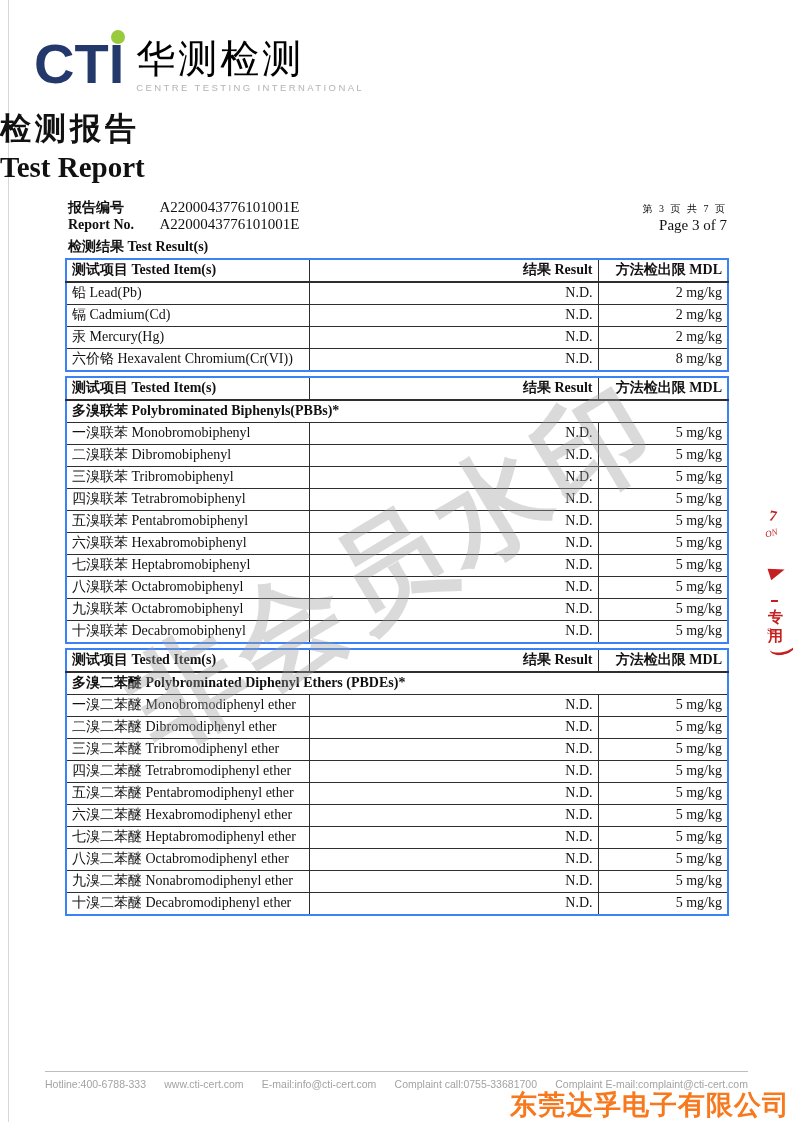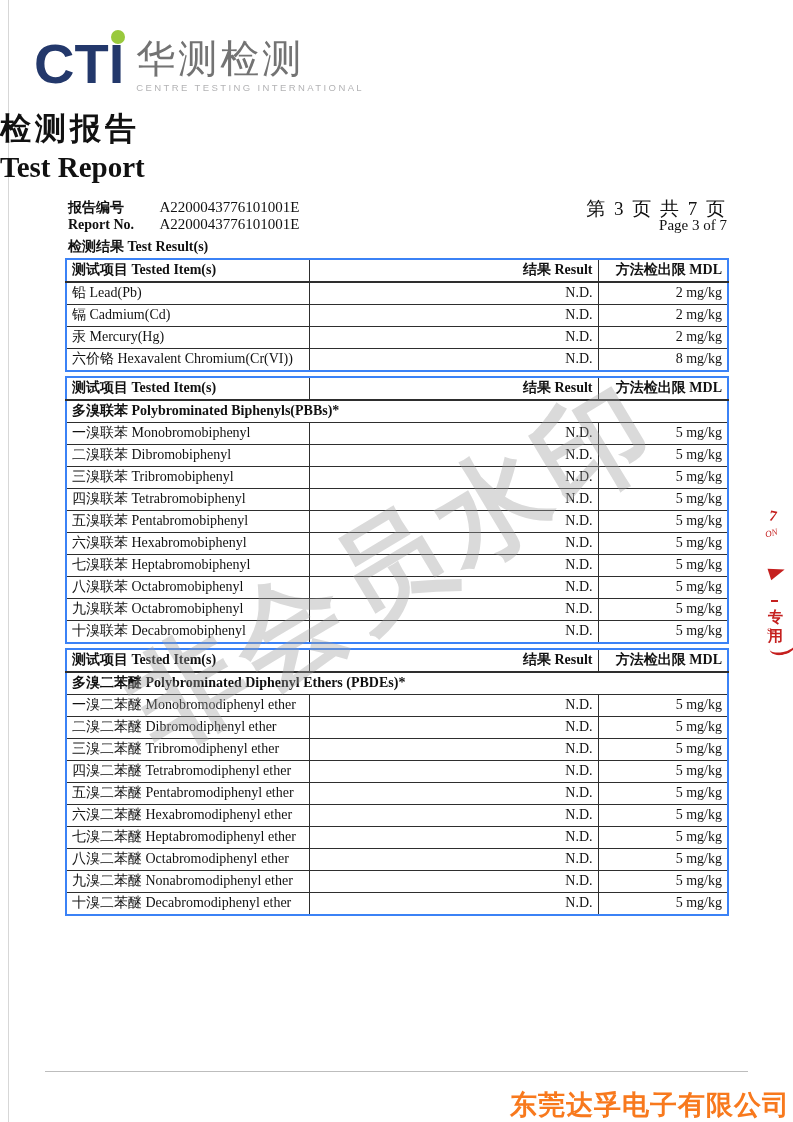--- a/index.html
+++ b/index.html
@@ -7,36 +7,36 @@
         font-family:"Liberation Serif",serif;color:#111;}
   .edge-line{position:absolute;left:8px;top:0;bottom:0;width:1px;background:#d7d7d7;}
 
   
   .logo{position:absolute;left:34px;top:22px;display:flex;align-items:flex-start;}
   .cti{position:relative;font-family:"Liberation Sans",sans-serif;font-weight:800;
        font-size:56px;line-height:1.0;color:#23386b;letter-spacing:0px;padding-top:14px;}
   .cti-dot{position:absolute;top:8px;right:-1px;width:14px;height:14px;border-radius:50%;
        background:#99c93c;}
   .logo-cn{margin-left:12px;padding-top:16px;font-family:"Liberation Sans",sans-serif;}
-  .logo-cn-main{font-size:39px;line-height:1.1;color:#737373;letter-spacing:3px;font-weight:500;}
+  .logo-cn-main{font-size:39px;line-height:1.1;color:#000000;letter-spacing:3px;font-weight:500;}
   .logo-cn-sub{font-size:9.5px;letter-spacing:2.4px;color:#b3b3b5;margin-top:1px;}
 
   
   .title-block{position:absolute;left:0;top:108px;width:100%;text-align:left;}
   .title-cn{font-size:31px;font-weight:700;letter-spacing:4px;}
   .title-en{font-size:29px;font-weight:700;margin-top:1px;}
 
   
   .info-left{position:absolute;left:68px;top:199px;font-size:14px;}
   .info-row{line-height:17px;}
   .info-lbl{display:inline-block;width:88px;font-weight:700;}
   .info-val{font-size:15px;}
   .result-label{margin-top:5px;font-weight:700;font-size:14px;}
   .info-right{position:absolute;right:66px;top:201px;text-align:right;}
-  .page-cn{font-size:19px;letter-spacing:2px;line-height:16px;}
+  .page-cn{font-size:10px;letter-spacing:2px;line-height:16px;}
   .page-en{font-size:15px;line-height:17px;}
 
   
   .tables{position:absolute;left:65px;top:258px;width:662px;}
   .rtable{border-collapse:collapse;width:662px;margin:0 0 4px 0;table-layout:fixed;
           font-size:14px;border:2px solid #3b82f6;}
   .rtable th,.rtable td{border:1px solid #2e2e2e;height:21px;padding:0 5px;line-height:1.05;
           overflow:hidden;white-space:nowrap;}
   .rtable .hdr th{font-weight:700;border-bottom:2px solid #2e2e2e;}
   .rtable .c0{text-align:left;}
@@ -286,14 +286,21 @@
     <span class="seal-f1">7</span>
     <span class="seal-f2">ON</span>
     <span class="seal-tri"></span>
     <span class="seal-dash"></span>
     <span class="seal-f4">专用</span>
     <span class="seal-f5">Se</span>
     <span class="seal-arc"></span>
   </div>
 
   <div class="footer-line"></div>
+  <div class="footer-items">
+    <span>Hotline:400-6788-333</span>
+    <span>www.cti-cert.com</span>
+    <span>E-mail:info@cti-cert.com</span>
+    <span>Complaint call:0755-33681700</span>
+    <span>Complaint E-mail:complaint@cti-cert.com</span>
+  </div>
   <div class="company">东莞达孚电子有限公司</div>
 </div>
 
 </body></html>

